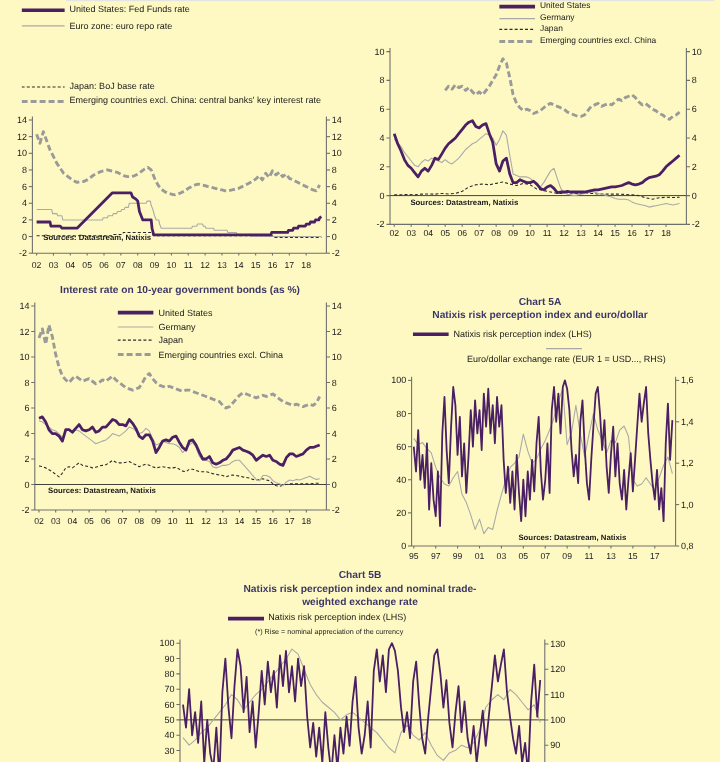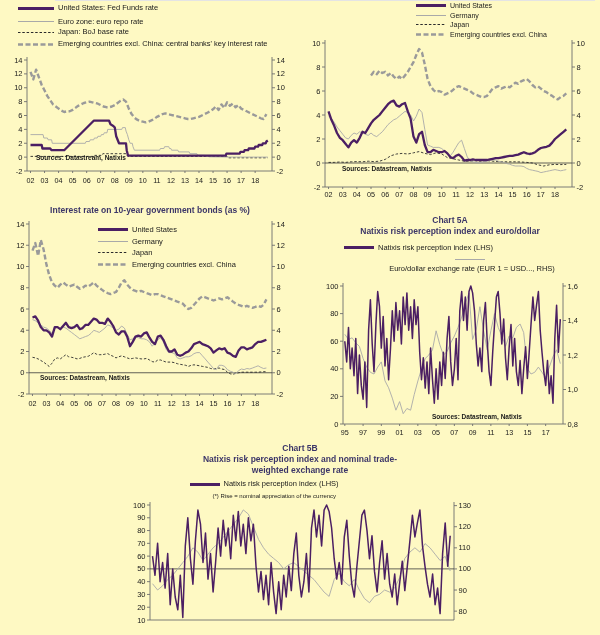--- a/index.html
+++ b/index.html
@@ -33,21 +33,21 @@
               <line x1="0" y1="4.5" x2="36" y2="4.5" stroke="#4b1f63" stroke-width="3"></line>
             </svg>
             <span class="lbl" style="font-size: 7.5px; line-height: 9.5px;">United States: Fed Funds rate</span>
           </div>
           <div class="legend-item" style="min-height: 12px; align-items: flex-end;">
             <svg width="36" height="9" class="legend-swatch">
               <line x1="0" y1="4.5" x2="36" y2="4.5" stroke="#a9a9a9" stroke-width="1"></line>
             </svg>
             <span class="lbl" style="font-size: 7.5px; line-height: 9.5px;">Euro zone: euro repo rate</span>
           </div>
-          <div class="legend-item" style="min-height: 12px;">
+          <div class="legend-item" style="min-height: 12px; margin-top: 40px;">
             <svg width="36" height="9" class="legend-swatch">
               <line x1="0" y1="4.5" x2="36" y2="4.5" stroke="#2b2b2b" stroke-width="1" stroke-dasharray="2.5,1.8"></line>
             </svg>
             <span class="lbl" style="font-size: 7.5px; line-height: 9.5px;">Japan: BoJ base rate</span>
           </div>
           <div class="legend-item" style="min-height: 12px;">
             <svg width="36" height="9" class="legend-swatch">
               <line x1="0" y1="4.5" x2="36" y2="4.5" stroke="#9a9a9a" stroke-width="2.5" stroke-dasharray="5,2.5"></line>
             </svg>
             <span class="lbl" style="font-size: 7.5px; line-height: 9.5px;">Emerging countries excl. China: central banks' key interest rate</span>

